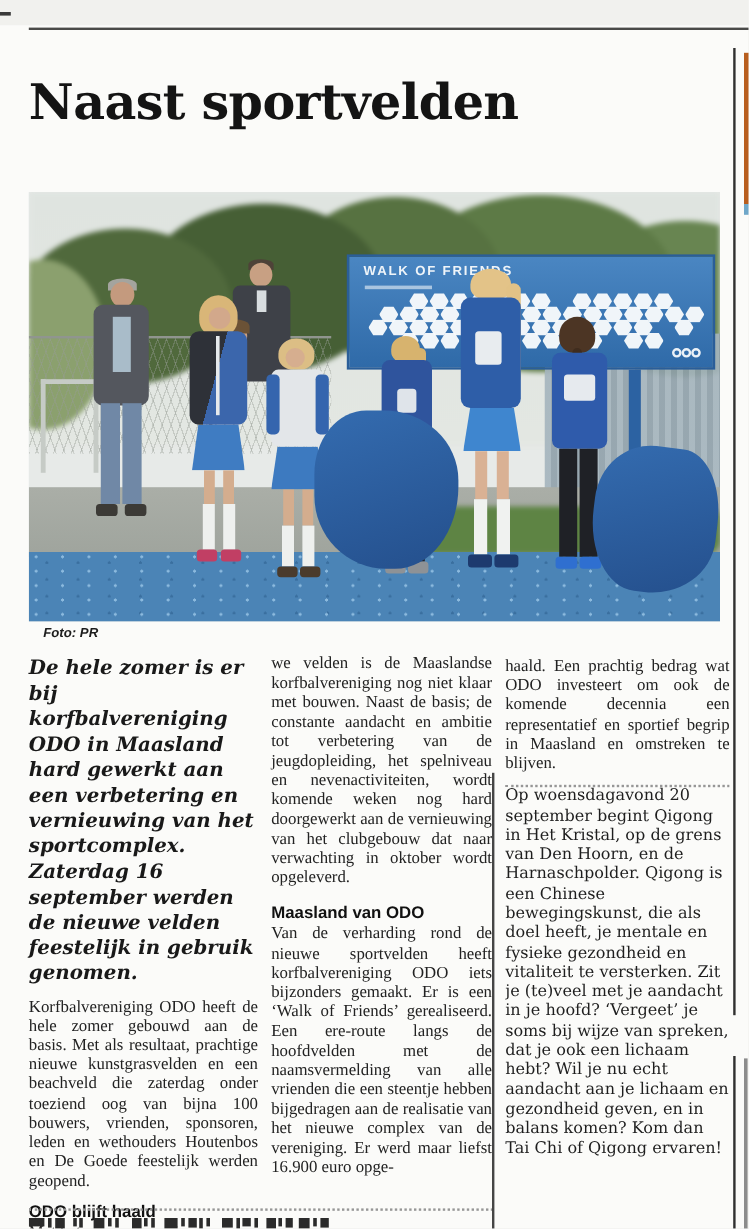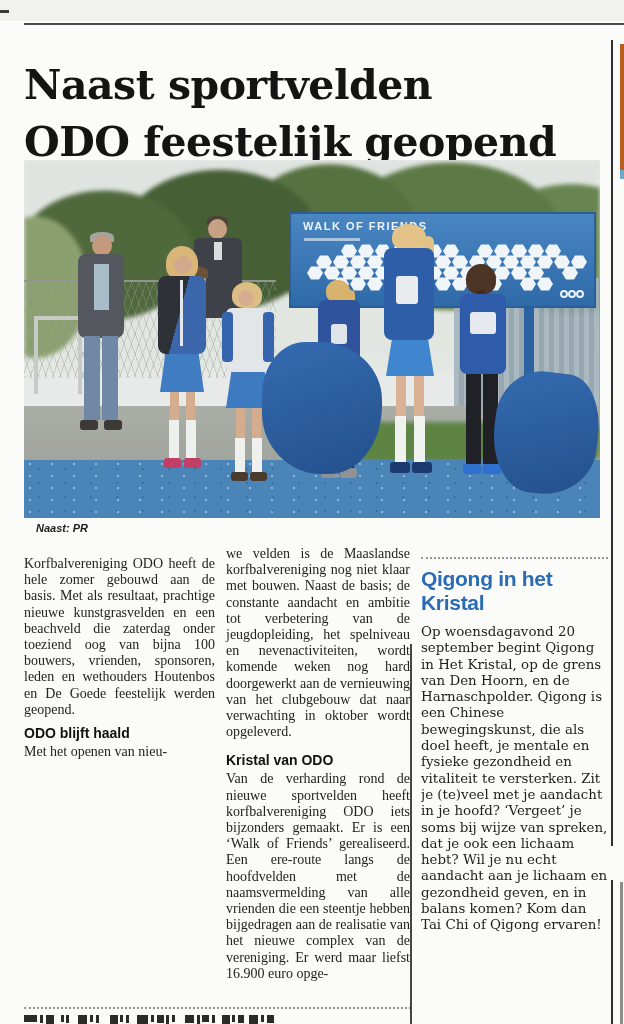--- a/index.html
+++ b/index.html
@@ -101,21 +101,21 @@
 </style>
 </head>
 <body>
 
 <div class="page">
   <div class="topstrip"></div>
   <div class="lmark"></div>
   <div class="top-rule"></div>
 
   <h1 class="headline"><span>Naast sportvelden</span><br>
-    <span>ODO feestelijk geopend</span></h1>
+    </h1>
 
   <div class="photo">
     <div class="trees"></div>
     <div class="fence"></div>
     <div class="fpost" style="left:60px"></div>
     <div class="fpost" style="left:150px"></div>
     <div class="wall"></div>
     <div class="goal">
       <div class="bar" style="left:0;top:0;width:4px;height:78px"></div>
       <div class="bar" style="left:44px;top:0;width:4px;height:78px"></div>
@@ -280,38 +280,39 @@
       <div class="pp" style="left:31px;top:110px;width:15px;height:90px;background:#1f2126"></div>
       <div class="pp" style="left:11px;top:200px;width:18px;height:10px;background:#2f6fd0;border-radius:3px"></div>
       <div class="pp" style="left:31px;top:200px;width:18px;height:10px;background:#2f6fd0;border-radius:3px"></div>
     </div>
 
     <div class="tarp" style="left:238px;top:182px;width:120px;height:132px;border-radius:36% 52% 44% 50%/40% 44% 52% 46%"></div>
     <div class="tarp" style="left:470px;top:212px;width:104px;height:122px;transform:rotate(7deg);border-radius:44% 34% 52% 40%/40% 48% 40% 52%"></div>
   </div>
 
   <div class="caption-row">
-    <span class="credit">Naast: PR</span>
+    <span class="credit">Foto: PR</span>
   </div>
 
   <div class="col col1">
+    <p class="lead">De hele zomer is er bij korfbalvereniging ODO in Maasland hard gewerkt aan een verbetering en vernieuwing van het sportcomplex. Zaterdag 16 september werden de nieuwe velden feestelijk in gebruik genomen.</p>
     <p class="bodyp mt">Korfbalvereniging ODO heeft de hele zomer gebouwd aan de basis. Met als resultaat, prachtige nieuwe kunstgrasvelden en een beachveld die zaterdag onder toeziend oog van bijna 100 bouwers, vrienden, sponsoren, leden en wethouders Houtenbos en De Goede feestelijk werden geopend.</p>
     <h3 class="subhead">ODO blijft haald</h3>
     <p class="bodyp">Met het openen van nieu-</p>
   </div>
 
   <div class="col col2">
     <p class="bodyp">we velden is de Maaslandse korfbalvereniging nog niet klaar met bouwen. Naast de basis; de constante aandacht en ambitie tot verbetering van de jeugdopleiding, het spelniveau en nevenactiviteiten, wordt komende weken nog hard doorgewerkt aan de vernieuwing van het clubgebouw dat naar verwachting in oktober wordt opgeleverd.</p>
-    <h3 class="subhead" style="margin-top:12px">Kristal van ODO</h3>
+    <h3 class="subhead" style="margin-top:12px">Maasland van ODO</h3>
     <p class="bodyp">Van de verharding rond de nieuwe sportvelden heeft korfbalvereniging ODO iets bijzonders gemaakt. Er is een ‘Walk of Friends’ gerealiseerd. Een ere-route langs de hoofdvelden met de naamsvermelding van alle vrienden die een steentje hebben bijgedragen aan de realisatie van het nieuwe complex van de vereniging. Er werd maar liefst 16.900 euro opge-</p>
   </div>
 
   <div class="col col3">
+    <p class="bodyp">haald. Een prachtig bedrag wat ODO investeert om ook de komende decennia een representatief en sportief begrip in Maasland en omstreken te blijven.</p>
     <div class="dotted"></div>
-    <h2 class="side-head">Qigong in het Kristal</h2>
     <p class="sidep">Op woensdagavond 20 september begint Qigong in Het Kristal, op de grens van Den Hoorn, en de Harnaschpolder. Qigong is een Chinese bewegingskunst, die als doel heeft, je mentale en fysieke gezondheid en vitaliteit te versterken. Zit je (te)veel met je aandacht in je hoofd? ‘Vergeet’ je soms bij wijze van spreken, dat je ook een lichaam hebt? Wil je nu echt aandacht aan je lichaam en gezondheid geven, en in balans komen? Kom dan Tai Chi of Qigong ervaren!</p>
 
   </div>
 
   <div class="bottom-dotted"></div>
   <div class="cutoff" id="cutoff"><i style="width: 13px; height: 7px; margin-right: 3px;"></i><i style="width: 3px; height: 8px; margin-right: 3px;"></i><i style="width: 8px; height: 9px; margin-right: 7px;"></i><i style="width: 3px; height: 7px; margin-right: 2px;"></i><i style="width: 3px; height: 8px; margin-right: 9px;"></i><i style="width: 9px; height: 9px; margin-right: 3px;"></i><i style="width: 3px; height: 7px; margin-right: 3px;"></i><i style="width: 3px; height: 8px; margin-right: 11px;"></i><i style="width: 8px; height: 9px; margin-right: 2px;"></i><i style="width: 3px; height: 7px; margin-right: 3px;"></i><i style="width: 3px; height: 8px; margin-right: 8px;"></i><i style="width: 11px; height: 9px; margin-right: 3px;"></i><i style="width: 3px; height: 7px; margin-right: 3px;"></i><i style="width: 7px; height: 8px; margin-right: 2px;"></i><i style="width: 3px; height: 9px; margin-right: 3px;"></i><i style="width: 3px; height: 7px; margin-right: 10px;"></i><i style="width: 9px; height: 8px; margin-right: 3px;"></i><i style="width: 3px; height: 9px; margin-right: 2px;"></i><i style="width: 7px; height: 7px; margin-right: 3px;"></i><i style="width: 3px; height: 8px; margin-right: 7px;"></i><i style="width: 8px; height: 9px; margin-right: 2px;"></i><i style="width: 3px; height: 7px; margin-right: 3px;"></i><i style="width: 6px; height: 8px; margin-right: 5px;"></i><i style="width: 9px; height: 9px; margin-right: 3px;"></i><i style="width: 3px; height: 7px; margin-right: 3px;"></i><i style="width: 7px; height: 8px; margin-right: 0px;"></i></div>
 
   <div class="colrule"></div>
   <div class="vrule1"></div>
   <div class="vrule2"></div>

